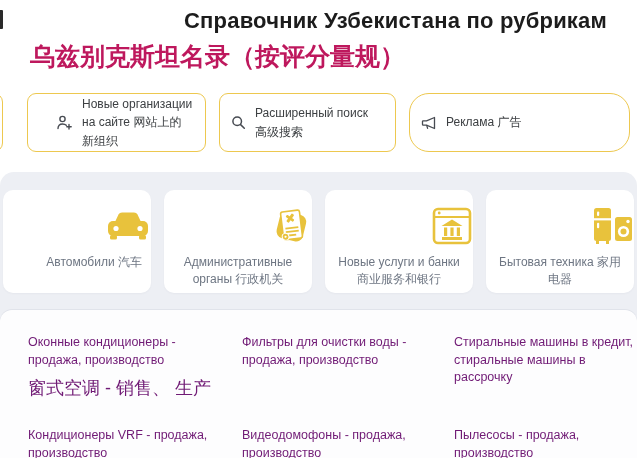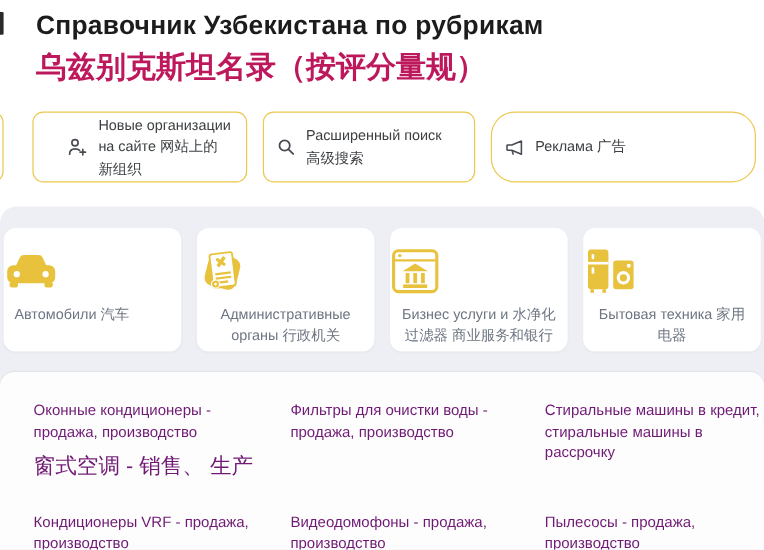--- a/index.html
+++ b/index.html
@@ -8,21 +8,21 @@
     font-family: "Liberation Sans", "DejaVu Sans", sans-serif;
     background: #ffffff;
     overflow: hidden;
   }
   .page { position: relative; width: 637px; height: 458px; overflow: hidden; }
 
   
   .header { padding: 7px 30px 0 30px; }
   .title-ru {
     font-size: 22px; font-weight: 700; color: #1c1c1c;
-    letter-spacing: .2px; line-height: 1.25;
+    letter-spacing: .2px; line-height: 1.25; text-align: right;
   }
   .title-zh {
     font-size: 25px; font-weight: 700; color: #be185d;
     margin-top: 6px; line-height: 1.2;
   }
 
   
   .quick-row { position: absolute; top: 93px; left: 27px; display: flex; gap: 13px; }
   .quick-btn {
     background: #fff; border: 1.5px solid #edc84f; border-radius: 9px;
@@ -44,21 +44,21 @@
   
   .gray-panel {
     position: absolute; top: 172px; left: 0; right: 0; bottom: 0;
     background: #edeff4; border-radius: 14px 14px 0 0;
   }
 
   
   .cards { display: flex; gap: 13px; padding: 18px 3px 0 3px; }
   .card {
     flex: 1 1 0; height: 103px; background: #ffffff; border-radius: 10px;
-    display: flex; flex-direction: column; align-items: flex-start;
+    display: flex; flex-direction: column; align-items: flex-end;
     padding-top: 14px; cursor: pointer;
     box-shadow: 0 1px 2px rgba(40,50,70,.04);
   }
   .card .ico { height: 44px; display: flex; align-items: center; justify-content: center; }
   .card .lbl {
     margin-top: 6px; font-size: 12px; color: #6e7683; text-align: center;
     line-height: 1.45; padding: 0 9px;
   }
 
   
@@ -171,21 +171,21 @@
             <rect x="3" y="3" width="36" height="34" rx="4" fill="none" stroke="#e8c23c" stroke-width="2.6"></rect>
             <line x1="4" y1="11" x2="38" y2="11" stroke="#e8c23c" stroke-width="2"></line>
             <circle cx="8.2" cy="7" r="1.4" fill="#e8c23c"></circle>
             <path d="M21 13.5 L31.5 20 H10.5 Z" fill="#e8c23c"></path>
             <rect x="13" y="21.5" width="3.2" height="8.5" fill="#e8c23c"></rect>
             <rect x="19.4" y="21.5" width="3.2" height="8.5" fill="#e8c23c"></rect>
             <rect x="25.8" y="21.5" width="3.2" height="8.5" fill="#e8c23c"></rect>
             <rect x="11" y="31" width="20" height="3" fill="#e8c23c"></rect>
           </svg>
         </span>
-        <span class="lbl"><span>Бизнес услуги и 水净化过滤器</span>  <span>商业服务和银行</span></span>
+        <span class="lbl"><span>Новые услуги и банки</span>  <span>商业服务和银行</span></span>
       </div>
 
       <div class="card">
         <span class="ico">
           <svg width="44" height="38" viewBox="0 0 44 38">
             <rect x="4" y="1" width="17" height="33" rx="2.5" fill="#e8c23c"></rect>
             <rect x="4" y="11.2" width="17" height="2.2" fill="#fff"></rect>
             <rect x="7" y="4.6" width="2.2" height="4.4" rx="1" fill="#fff"></rect>
             <rect x="7" y="15.8" width="2.2" height="5.4" rx="1" fill="#fff"></rect>
             <rect x="6" y="34" width="3" height="3" fill="#e8c23c"></rect>

